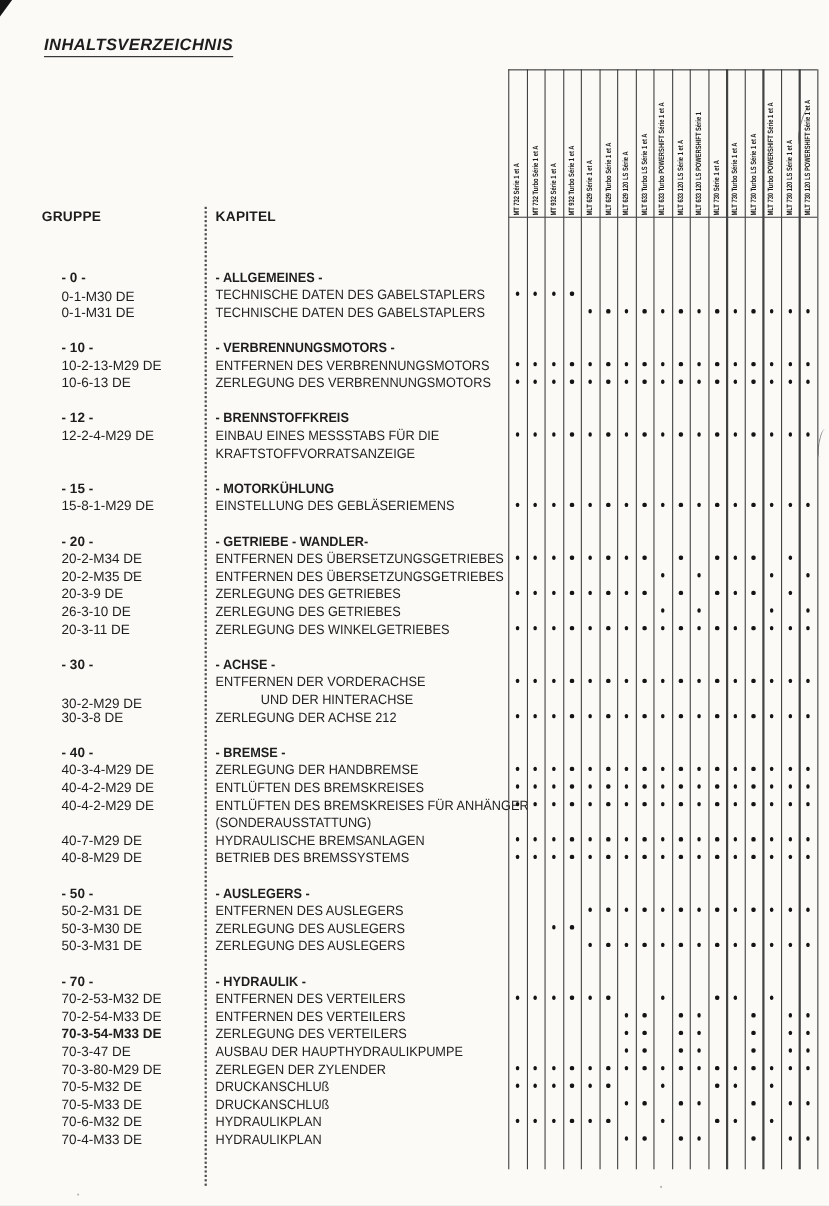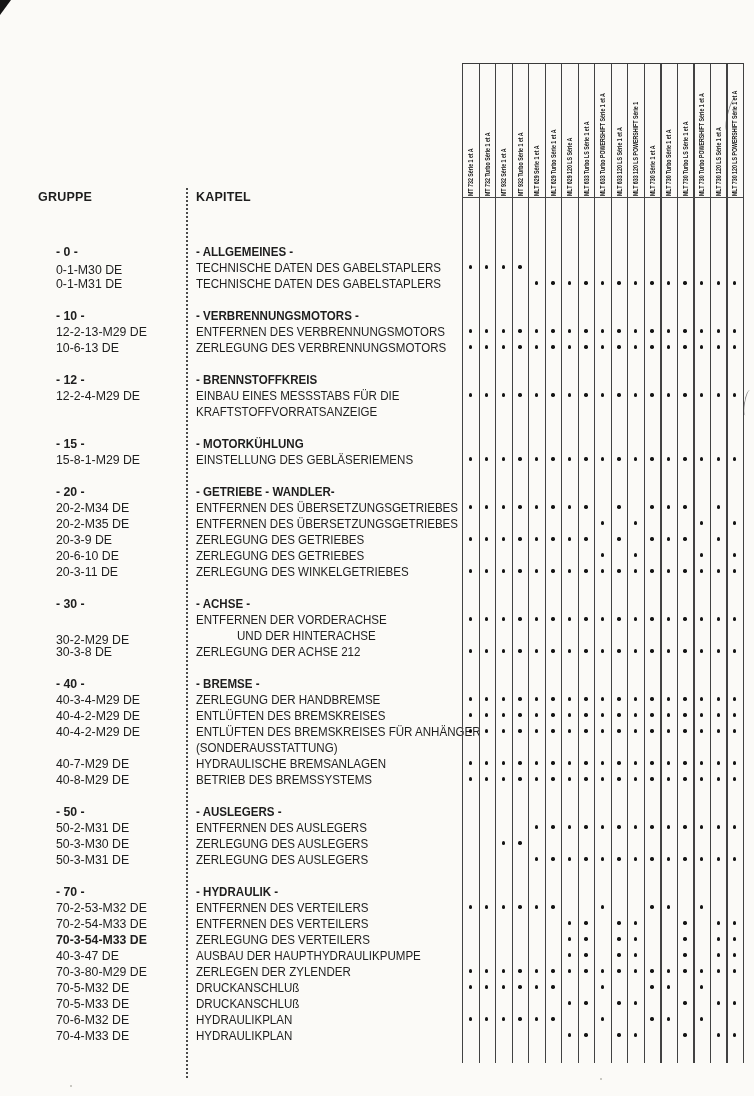--- a/index.html
+++ b/index.html
@@ -49,56 +49,57 @@
 
 <div id="page">
   <div class="artifact-corner"></div>
   <div class="artifact-arc" id="arc1"></div>
   <div class="artifact-arc" id="arc2"></div>
   <div class="speck" style="left:120px;top:520px"></div>
   <div class="speck" style="left:330px;top:760px"></div>
   <div class="speck" style="left:600px;top:1078px"></div>
   <div class="speck" style="left:70px;top:1085px"></div>
 
+  <div id="title">INHALTSVERZEICHNIS</div>
 
   <div id="hdr-gruppe" class="colhdr">GRUPPE</div>
   <div id="hdr-kapitel" class="colhdr">KAPITEL</div>
   <div id="divider"></div>
 
   <div id="leftcol">
       <div class="line sec-head" style="left: 56px; top: 244px;">- 0 -</div>
       <div class="line kap sec-head" style="left: 196px; top: 244px;">- ALLGEMEINES -</div>
       <div class="line " style="left: 56px; top: 262px;">0-1-M30 DE</div>
       <div class="line kap" style="left: 196px; top: 260px;">TECHNISCHE DATEN DES GABELSTAPLERS</div>
       <div class="line " style="left: 56px; top: 276px;">0-1-M31 DE</div>
       <div class="line kap" style="left: 196px; top: 276px;">TECHNISCHE DATEN DES GABELSTAPLERS</div>
       <div class="line sec-head" style="left: 56px; top: 308px;">- 10 -</div>
       <div class="line kap sec-head" style="left: 196px; top: 308px;">- VERBRENNUNGSMOTORS -</div>
-      <div class="line " style="left: 56px; top: 324px;">12-2-13-M29 DE</div>
+      <div class="line " style="left: 56px; top: 324px;">10-2-13-M29 DE</div>
       <div class="line kap" style="left: 196px; top: 324px;">ENTFERNEN DES VERBRENNUNGSMOTORS</div>
       <div class="line " style="left: 56px; top: 340px;">10-6-13 DE</div>
       <div class="line kap" style="left: 196px; top: 340px;">ZERLEGUNG DES VERBRENNUNGSMOTORS</div>
       <div class="line sec-head" style="left: 56px; top: 372px;">- 12 -</div>
       <div class="line kap sec-head" style="left: 196px; top: 372px;">- BRENNSTOFFKREIS</div>
       <div class="line " style="left: 56px; top: 388px;">12-2-4-M29 DE</div>
       <div class="line kap" style="left: 196px; top: 388px;">EINBAU EINES MESSSTABS FÜR DIE</div>
       <div class="line kap" style="left: 196px; top: 404px;">KRAFTSTOFFVORRATSANZEIGE</div>
       <div class="line sec-head" style="left: 56px; top: 436px;">- 15 -</div>
       <div class="line kap sec-head" style="left: 196px; top: 436px;">- MOTORKÜHLUNG</div>
       <div class="line " style="left: 56px; top: 452px;">15-8-1-M29 DE</div>
       <div class="line kap" style="left: 196px; top: 452px;">EINSTELLUNG DES GEBLÄSERIEMENS</div>
       <div class="line sec-head" style="left: 56px; top: 484px;">- 20 -</div>
       <div class="line kap sec-head" style="left: 196px; top: 484px;">- GETRIEBE - WANDLER-</div>
       <div class="line " style="left: 56px; top: 500px;">20-2-M34 DE</div>
       <div class="line kap" style="left: 196px; top: 500px;">ENTFERNEN DES ÜBERSETZUNGSGETRIEBES</div>
       <div class="line " style="left: 56px; top: 516px;">20-2-M35 DE</div>
       <div class="line kap" style="left: 196px; top: 516px;">ENTFERNEN DES ÜBERSETZUNGSGETRIEBES</div>
       <div class="line " style="left: 56px; top: 532px;">20-3-9 DE</div>
       <div class="line kap" style="left: 196px; top: 532px;">ZERLEGUNG DES GETRIEBES</div>
-      <div class="line " style="left: 56px; top: 548px;">20-6-10 DE</div>
+      <div class="line " style="left: 56px; top: 548px;">26-3-10 DE</div>
       <div class="line kap" style="left: 196px; top: 548px;">ZERLEGUNG DES GETRIEBES</div>
       <div class="line " style="left: 56px; top: 564px;">20-3-11 DE</div>
       <div class="line kap" style="left: 196px; top: 564px;">ZERLEGUNG DES WINKELGETRIEBES</div>
       <div class="line sec-head" style="left: 56px; top: 596px;">- 30 -</div>
       <div class="line kap sec-head" style="left: 196px; top: 596px;">- ACHSE -</div>
       <div class="line " style="left: 56px; top: 632px;">30-2-M29 DE</div>
       <div class="line kap" style="left: 196px; top: 612px;">ENTFERNEN DER VORDERACHSE</div>
       <div class="line kap" style="left: 237px; top: 628px;">UND DER HINTERACHSE</div>
       <div class="line " style="left: 56px; top: 644px;">30-3-8 DE</div>
       <div class="line kap" style="left: 196px; top: 644px;">ZERLEGUNG DER ACHSE 212</div>
@@ -124,21 +125,21 @@
       <div class="line " style="left: 56px; top: 852px;">50-3-M31 DE</div>
       <div class="line kap" style="left: 196px; top: 852px;">ZERLEGUNG DES AUSLEGERS</div>
       <div class="line sec-head" style="left: 56px; top: 884px;">- 70 -</div>
       <div class="line kap sec-head" style="left: 196px; top: 884px;">- HYDRAULIK -</div>
       <div class="line " style="left: 56px; top: 900px;">70-2-53-M32 DE</div>
       <div class="line kap" style="left: 196px; top: 900px;">ENTFERNEN DES VERTEILERS</div>
       <div class="line " style="left: 56px; top: 916px;">70-2-54-M33 DE</div>
       <div class="line kap" style="left: 196px; top: 916px;">ENTFERNEN DES VERTEILERS</div>
       <div class="line " style="left: 56px; top: 932px; font-weight: bold;">70-3-54-M33 DE</div>
       <div class="line kap" style="left: 196px; top: 932px;">ZERLEGUNG DES VERTEILERS</div>
-      <div class="line " style="left: 56px; top: 948px;">40-3-47 DE</div>
+      <div class="line " style="left: 56px; top: 948px;">70-3-47 DE</div>
       <div class="line kap" style="left: 196px; top: 948px;">AUSBAU DER HAUPTHYDRAULIKPUMPE</div>
       <div class="line " style="left: 56px; top: 964px;">70-3-80-M29 DE</div>
       <div class="line kap" style="left: 196px; top: 964px;">ZERLEGEN DER ZYLENDER</div>
       <div class="line " style="left: 56px; top: 980px;">70-5-M32 DE</div>
       <div class="line kap" style="left: 196px; top: 980px;">DRUCKANSCHLUß</div>
       <div class="line " style="left: 56px; top: 996px;">70-5-M33 DE</div>
       <div class="line kap" style="left: 196px; top: 996px;">DRUCKANSCHLUß</div>
       <div class="line " style="left: 56px; top: 1012px;">70-6-M32 DE</div>
       <div class="line kap" style="left: 196px; top: 1012px;">HYDRAULIKPLAN</div>
       <div class="line " style="left: 56px; top: 1028px;">70-4-M33 DE</div>

